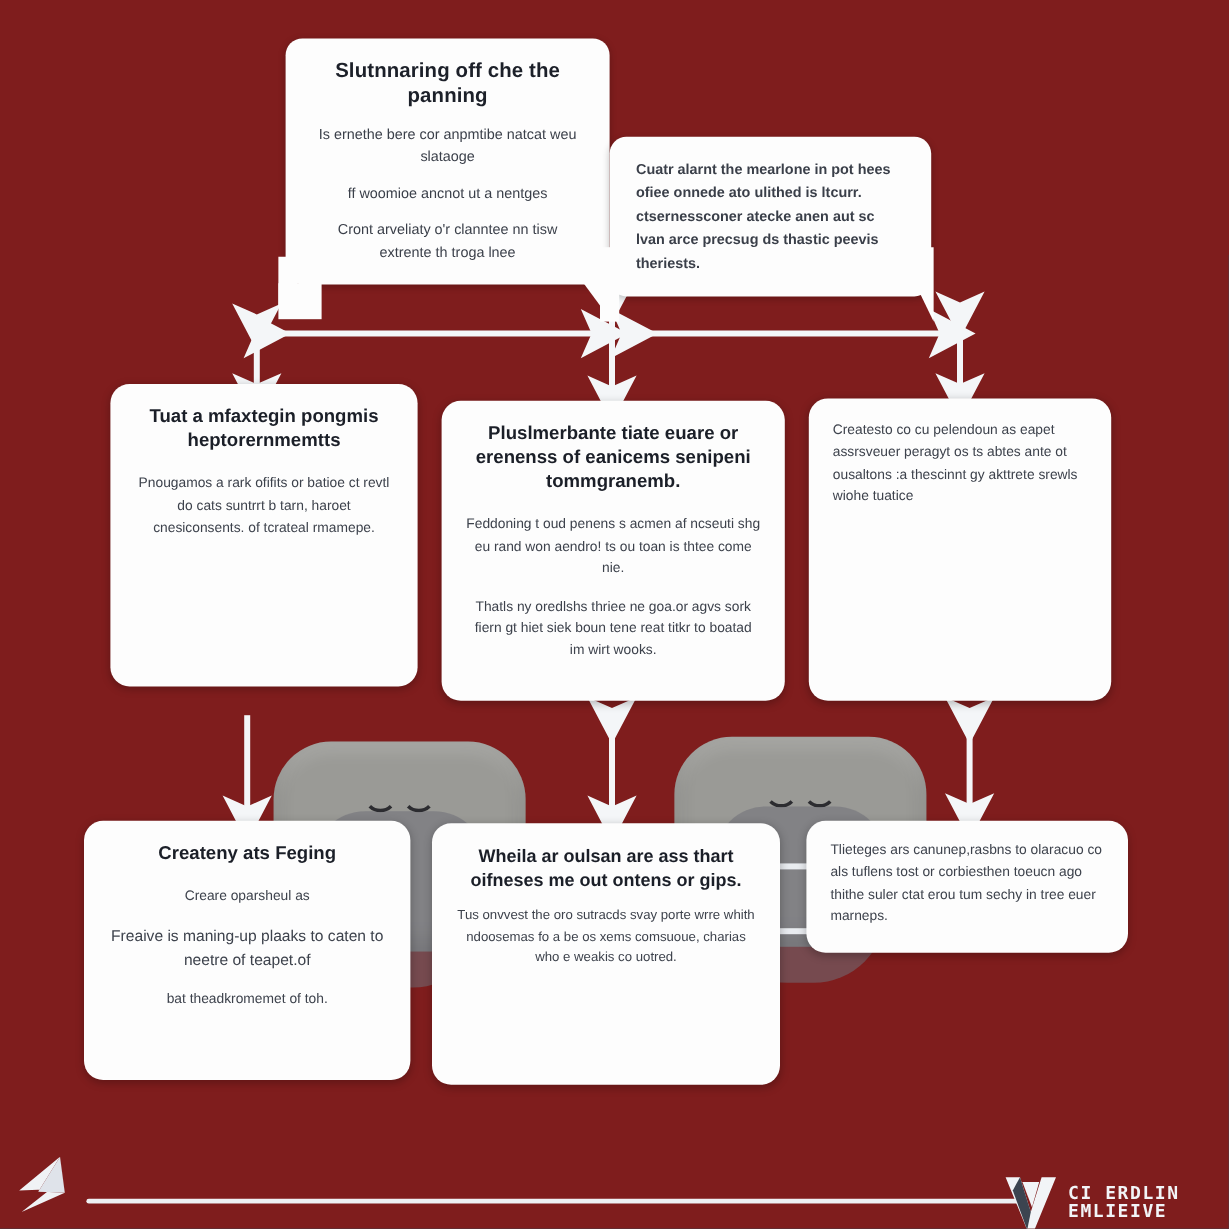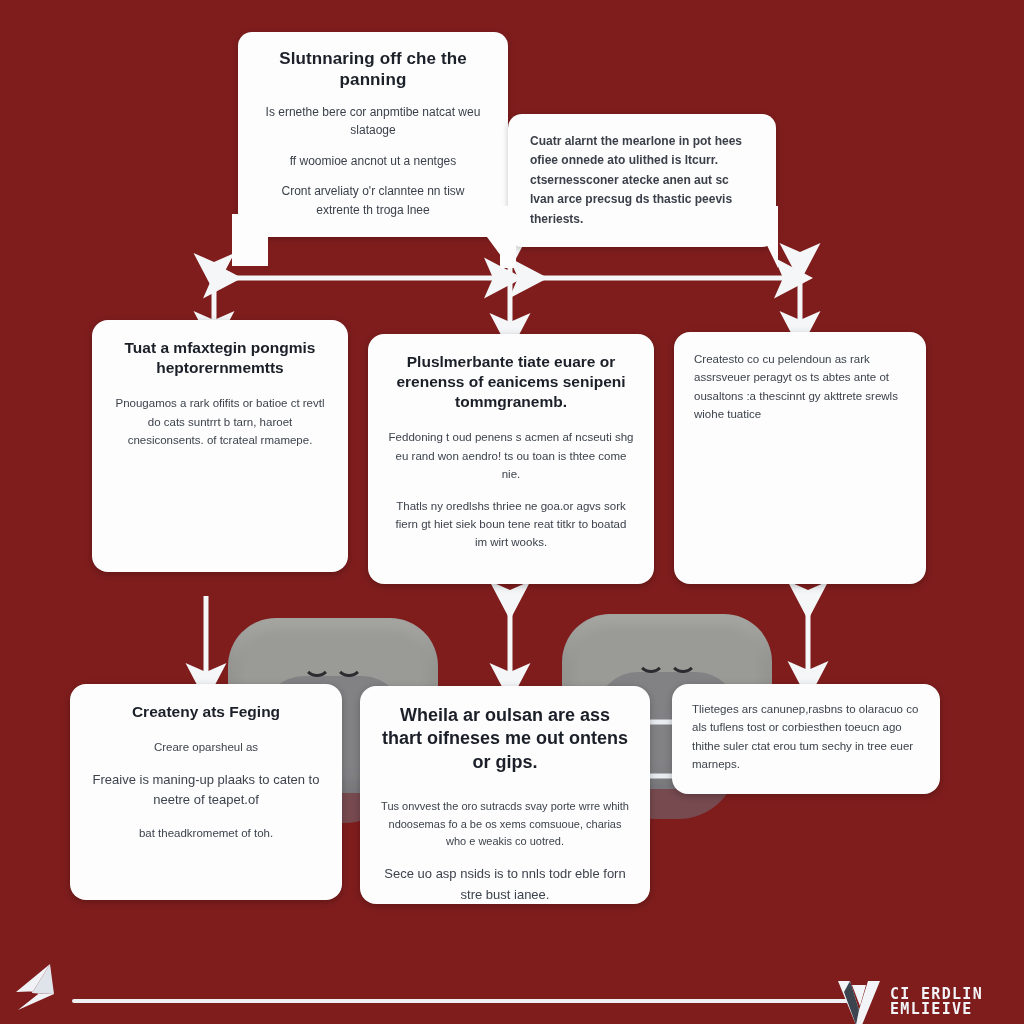--- a/index.html
+++ b/index.html
@@ -250,34 +250,33 @@
     <div class="c-para">Pnougamos a rark ofifits or batioe ct revtl do cats suntrrt b tarn, haroet cnesiconsents. of tcrateal rmamepe.</div>
   </div>
 
   <div class="card" id="mid2" style="left:368px; top:334px; width:286px; height:250px;">
     <div class="c-title">Pluslmerbante tiate euare or erenenss of eanicems senipeni tommgranemb.</div>
     <div class="c-para">Feddoning t oud penens s acmen af ncseuti shg eu rand won aendro! ts ou toan is thtee come nie.</div>
     <div class="c-para">Thatls ny oredlshs thriee ne goa.or agvs sork fiern gt hiet siek boun tene reat titkr to boatad im wirt wooks.</div>
   </div>
 
   <div class="card left-align" id="mid3" style="left:674px; top:332px; width:252px; height:252px;">
-    <div class="c-para">Createsto co cu pelendoun as rark assrsveuer peragyt os ts abtes ante ot ousaltons :a thescinnt gy akttrete srewls wiohe tuatice</div>
+    <div class="c-para">Createsto co cu pelendoun as eapet assrsveuer peragyt os ts abtes ante ot ousaltons :a thescinnt gy akttrete srewls wiohe tuatice</div>
   </div>
 
   <div class="card" id="bot1" style="left:70px; top:684px; width:272px; height:216px;">
     <div class="c-title">Createny ats Feging</div>
     <div class="c-para">Creare oparsheul as</div>
     <div class="c-para" style="font-size:13px;">Freaive is maning-up plaaks to caten to neetre of teapet.of</div>
     <div class="c-para">bat theadkromemet of toh.</div>
   </div>
 
   <div class="card" id="bot2" style="left:360px; top:686px; width:290px; height:218px;">
-    <div class="c-title" style="font-size:18px;margin-bottom:24px;text-align:center;">Wheila ar oulsan are ass thart oifneses me out ontens or gips.</div>
+    <div class="c-title" style="font-size:15px;margin-bottom:12px;text-align:center;">Wheila ar oulsan are ass thart oifneses me out ontens or gips.</div>
     <div class="c-para" style="font-size:11px;">Tus onvvest the oro sutracds svay porte wrre whith ndoosemas fo a be os xems comsuoue, charias who e weakis co uotred.</div>
-    <div class="c-para" style="font-size:13px;">Sece uo asp nsids is to nnls todr eble forn stre bust ianee.</div>
   </div>
 
   <div class="card left-align" id="bot3" style="left:672px; top:684px; width:268px; height:110px; padding-top:16px;">
     <div class="c-para" style="font-size:11.5px;line-height:1.6;">Tlieteges ars canunep,rasbns to olaracuo co als tuflens tost or corbiesthen toeucn ago thithe suler ctat erou tum sechy in tree euer marneps.</div>
   </div>
 
   <div id="footer-rule"></div>
 
   <svg id="logo-left" viewBox="0 0 66 66">
     <path d="M48 6 L14 34 L40 33 L16 52 L52 36 L30 35 Z" fill="#f0f2f5"></path>

